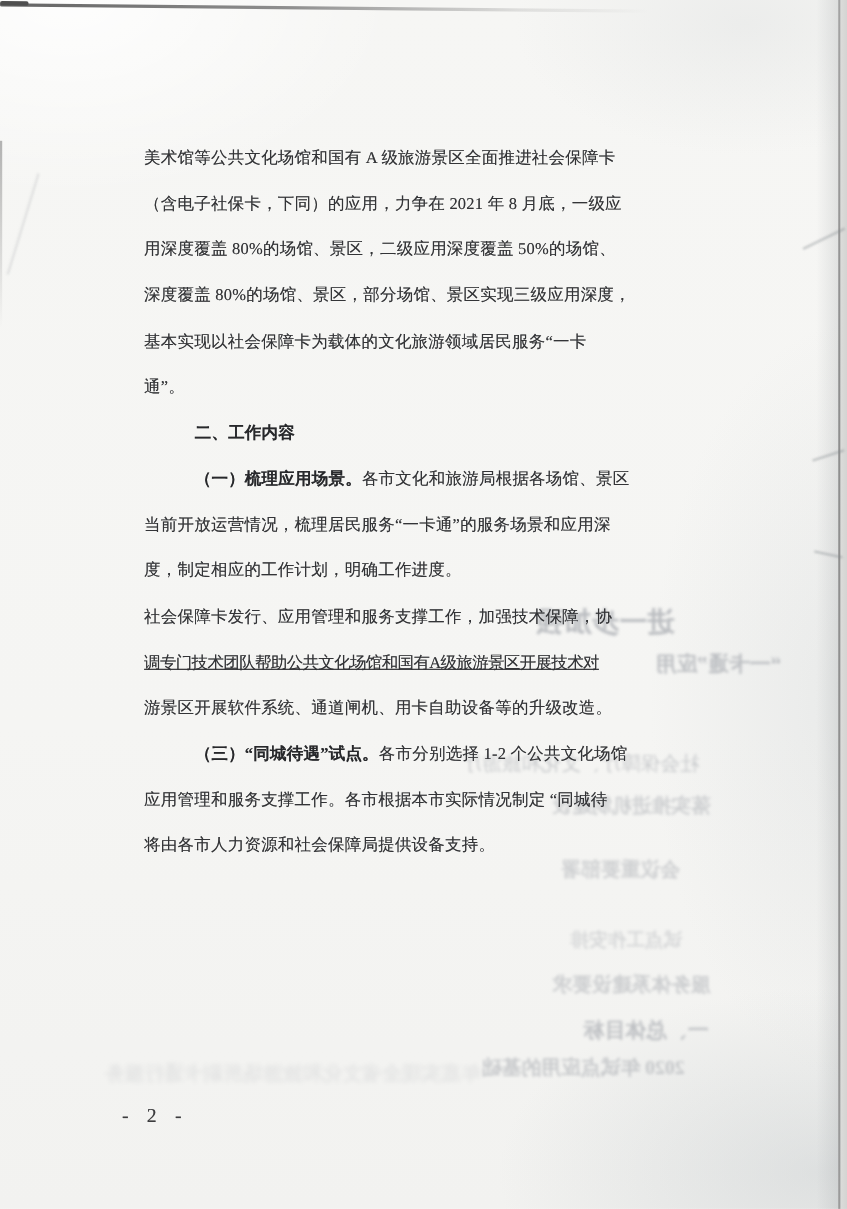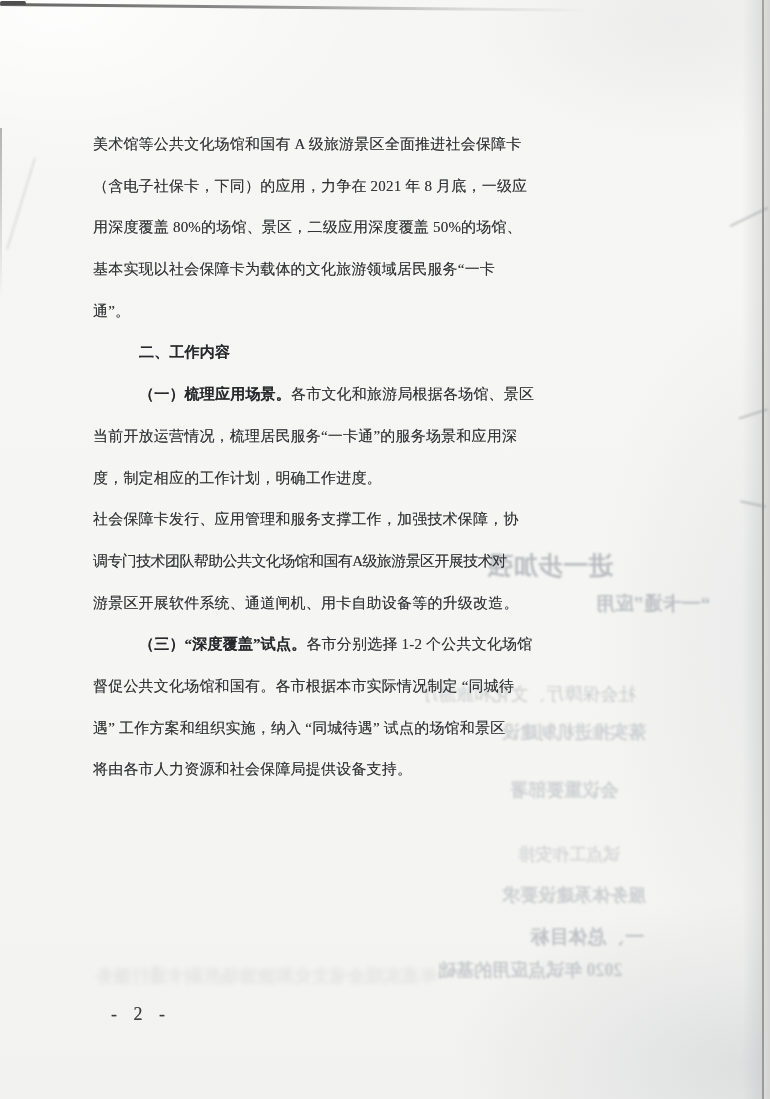--- a/index.html
+++ b/index.html
@@ -33,23 +33,23 @@
   .nick3{left:740px;top:503px;width:26px;transform:rotate(12deg);}
   .edge-left-mark{position:absolute;left:0;top:128px;width:2px;height:170px;background:linear-gradient(180deg,rgba(110,110,110,.5),rgba(110,110,110,0));}
   .crease-left{position:absolute;left:36px;top:158px;width:96px;height:1.5px;background:rgba(140,145,150,.22);transform:rotate(107deg);transform-origin:left top;filter:blur(1px);}
   
   .content{position:absolute;left:93px;top:124px;width:632px;}
   .line{
     height:41.7px;line-height:41.7px;font-size:15px;letter-spacing:.2px;
     color:#333437;white-space:nowrap;
     text-shadow:0 0 .6px rgba(51,52,55,.55);
   }
-  .line .b{font-weight:700;color:#27282b;}
+  .line .b{font-weight:700;color:#27282b;margin-left:38px;}
   .line.indent{padding-left:46px;}
-  .line.tight{letter-spacing:-.6px;}
+  .line.tight{letter-spacing:-.6px;text-decoration:underline;}
   .pagenum{
     position:absolute;left:111px;top:1004px;font-size:18px;letter-spacing:6px;
     color:#3c3c3e;text-shadow:0 0 .5px rgba(60,60,62,.5);
   }
   
   .bleed{
     position:absolute;transform:scaleX(-1);white-space:nowrap;font-weight:700;
     color:rgba(100,106,118,1);filter:blur(1.3px);
   }
   .bd0{left:488px;top:549px;font-size:25px;opacity:.42;}
@@ -87,29 +87,29 @@
   <div class="bleed bd5">试点工作安排</div>
   <div class="bleed bd6">服务体系建设要求</div>
   <div class="bleed bd7">一、总体目标</div>
   <div class="bleed bd8">2020 年试点应用的基础</div>
   <div class="bleed bd9">年底实现全省文化和旅游场所刷卡通行服务</div>
 
   <main class="content">
     <div class="line"><span class="b"></span><span class="t">美术馆等公共文化场馆和国有 A 级旅游景区全面推进社会保障卡</span></div>
     <div class="line"><span class="b"></span><span class="t">（含电子社保卡，下同）的应用，力争在 2021 年 8 月底，一级应</span></div>
     <div class="line"><span class="b"></span><span class="t">用深度覆盖 80%的场馆、景区，二级应用深度覆盖 50%的场馆、</span></div>
+    <div class="line"><span class="b"></span><span class="t">深度覆盖 80%的场馆、景区，部分场馆、景区实现三级应用深度，</span></div>
     <div class="line"><span class="b"></span><span class="t">基本实现以社会保障卡为载体的文化旅游领域居民服务“一卡</span></div>
     <div class="line"><span class="b"></span><span class="t">通”。</span></div>
     <div class="line indent"><span class="b">二、工作内容</span><span class="t"></span></div>
     <div class="line indent"><span class="b">（一）梳理应用场景。</span><span class="t">各市文化和旅游局根据各场馆、景区</span></div>
     <div class="line"><span class="b"></span><span class="t">当前开放运营情况，梳理居民服务“一卡通”的服务场景和应用深</span></div>
     <div class="line"><span class="b"></span><span class="t">度，制定相应的工作计划，明确工作进度。</span></div>
     <div class="line"><span class="b"></span><span class="t">社会保障卡发行、应用管理和服务支撑工作，加强技术保障，协</span></div>
     <div class="line tight"><span class="b"></span><span class="t">调专门技术团队帮助公共文化场馆和国有A级旅游景区开展技术对</span></div>
     <div class="line"><span class="b"></span><span class="t">游景区开展软件系统、通道闸机、用卡自助设备等的升级改造。</span></div>
-    <div class="line indent"><span class="b">（三）“深度覆盖”试点。</span><span class="t">各市分别选择 1-2 个公共文化场馆</span></div>
-    <div class="line"><span class="b"></span><span class="t">督促公共文化场馆和国有。各市根据本市实际情况制定 “同城待</span></div>
-    <div class="line"><span class="b"></span><span class="t">遇” 工作方案和组织实施，纳入 “同城待遇” 试点的场馆和景区</span></div>
+    <div class="line indent"><span class="b">（三）“同城待遇”试点。</span><span class="t">各市分别选择 1-2 个公共文化场馆</span></div>
+    <div class="line"><span class="b"></span><span class="t">应用管理和服务支撑工作。各市根据本市实际情况制定 “同城待</span></div>
     <div class="line"><span class="b"></span><span class="t">将由各市人力资源和社会保障局提供设备支持。</span></div>
   </main>
 
   <div class="pagenum">- 2 -</div>
 </div>
 
 </body></html>

